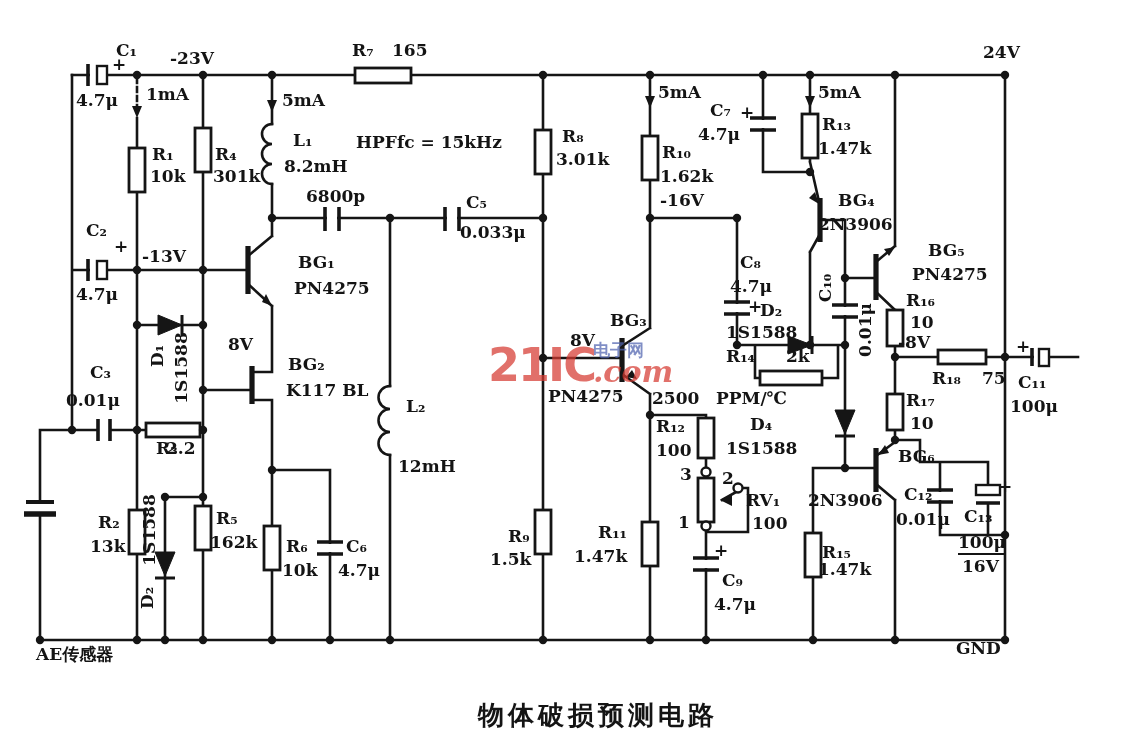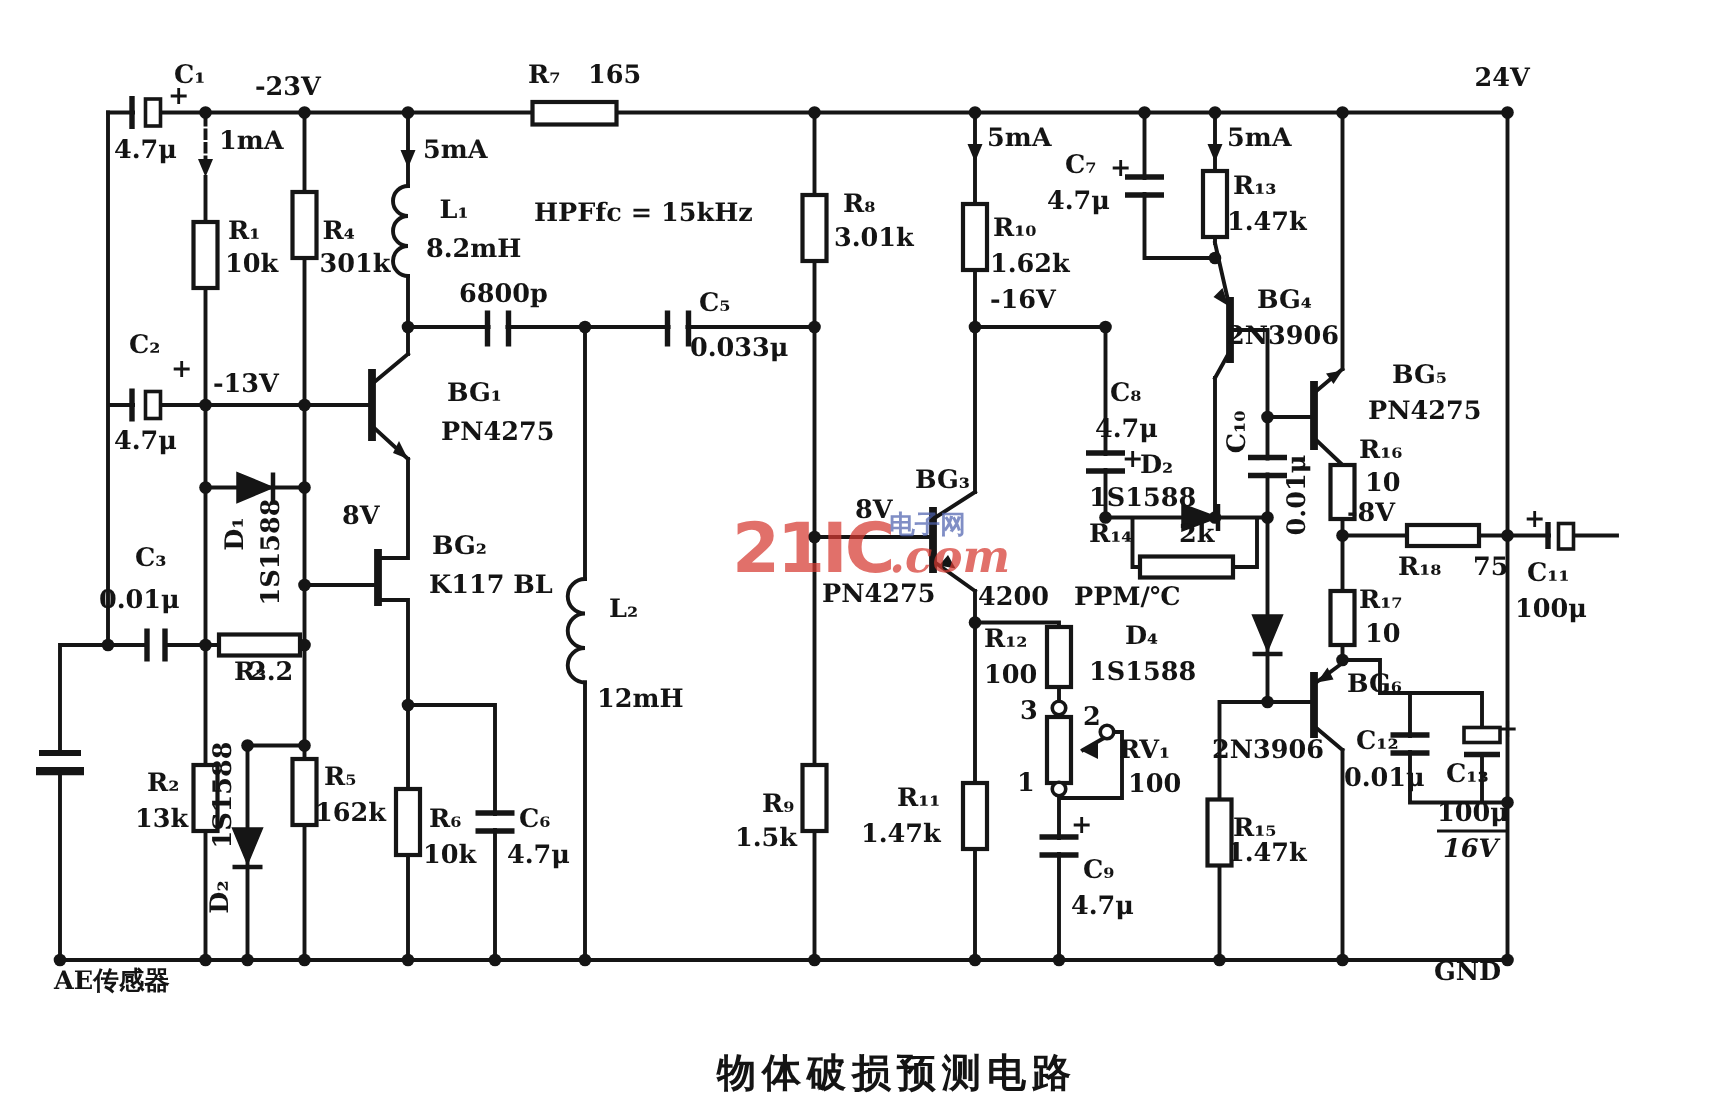--- a/index.html
+++ b/index.html
@@ -257,21 +257,21 @@
       <div class="lbl" style="left: 660px; top: 192px;">-16V</div>
       <div class="lbl" style="left: 710px; top: 102px;">C₇</div>
       <div class="lbl" style="left: 740px; top: 104px;">+</div>
       <div class="lbl" style="left: 698px; top: 126px;">4.7μ</div>
       <div class="lbl" style="left: 740px; top: 254px;">C₈</div>
       <div class="lbl" style="left: 730px; top: 278px;">4.7μ</div>
       <div class="lbl" style="left: 748px; top: 298px;">+</div>
       <div class="lbl" style="left: 610px; top: 312px;">BG₃</div>
       <div class="lbl" style="left: 570px; top: 332px;">8V</div>
       <div class="lbl" style="left: 548px; top: 388px;">PN4275</div>
-      <div class="lbl" style="left: 652px; top: 390px;">4200</div>
+      <div class="lbl" style="left: 652px; top: 390px;">2500</div>
       <div class="lbl" style="left: 716px; top: 390px;">PPM/℃</div>
       <div class="lbl" style="left: 760px; top: 302px;">D₂</div>
       <div class="lbl" style="left: 726px; top: 324px;">1S1588</div>
       <div class="lbl" style="left: 726px; top: 348px;">R₁₄</div>
       <div class="lbl" style="left: 786px; top: 348px;">2k</div>
       <div class="lbl" style="left: 750px; top: 416px;">D₄</div>
       <div class="lbl" style="left: 726px; top: 440px;">1S1588</div>
       <div class="lbl" style="left: 656px; top: 418px;">R₁₂</div>
       <div class="lbl" style="left: 656px; top: 442px;">100</div>
       <div class="lbl" style="left: 680px; top: 466px;">3</div>
@@ -306,21 +306,21 @@
       <div class="lbl" style="left: 910px; top: 415px;">10</div>
       <div class="lbl" style="left: 898px; top: 448px;">BG₆</div>
       <div class="lbl" style="left: 808px; top: 492px;">2N3906</div>
       <div class="lbl" style="left: 822px; top: 544px; text-align: center;">R₁₅</div>
       <div class="lbl" style="left: 818px; top: 561px;">1.47k</div>
       <div class="lbl" style="left: 904px; top: 486px;">C₁₂</div>
       <div class="lbl" style="left: 896px; top: 511px;">0.01μ</div>
       <div class="lbl" style="left: 998px; top: 478px;">+</div>
       <div class="lbl" style="left: 964px; top: 508px;">C₁₃</div>
       <div class="lbl lbl u" style="left: 958px; top: 534px;">100μ</div>
-      <div class="lbl" style="left: 962px; top: 558px; font-style: italic;">16V</div>
+      <div class="lbl" style="left: 962px; top: 558px;">16V</div>
       <div class="lbl" style="left: 956px; top: 640px;">GND</div>
     </div>
 
   <div class="wm">
     <span class="wm-brand">21IC</span>
     <span class="wm-right">
       <span class="wm-cn">电子网</span>
       <span class="wm-com">.com</span>
     </span>
   </div>

